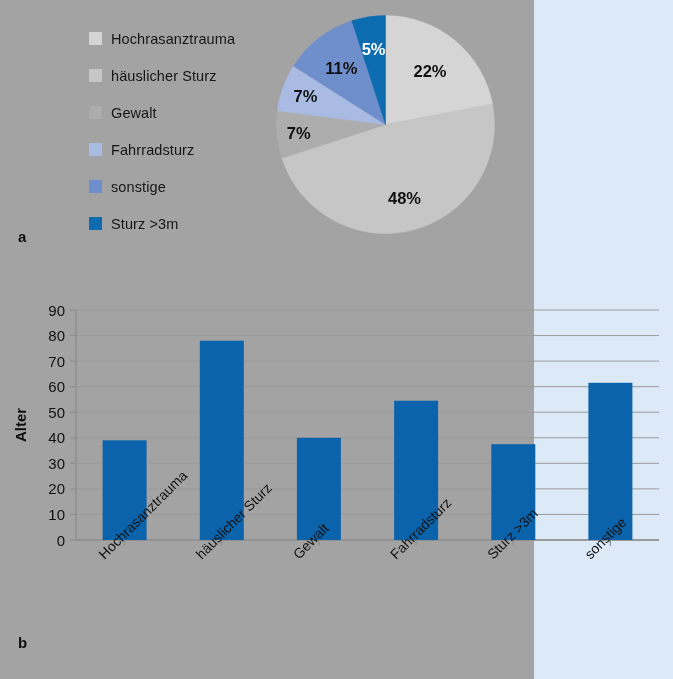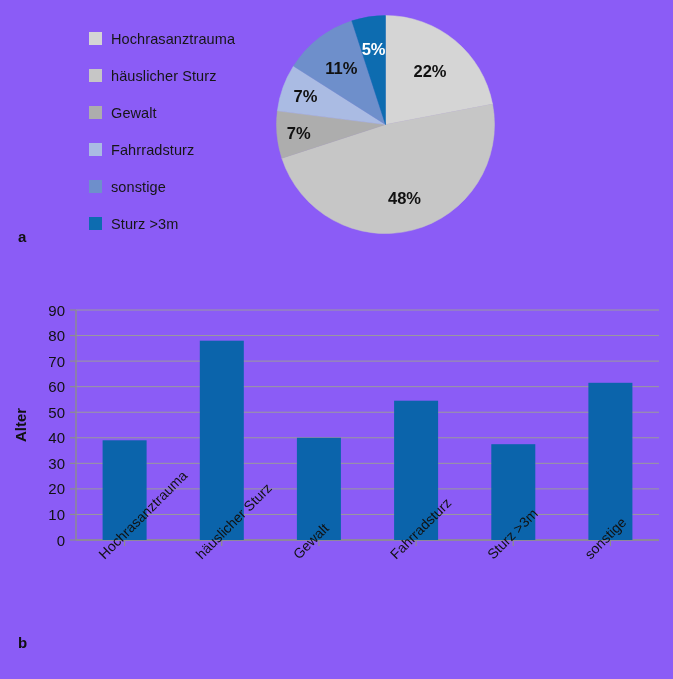--- a/index.html
+++ b/index.html
@@ -12,23 +12,23 @@
     background: #dce9f7;
     font-family: "Liberation Sans", sans-serif;
     color: #1a1a1a;
     overflow: hidden;
     position: relative;
   }
 
   #figure {
     position: absolute;
     left: 0; top: 0;
-    width: 673px;
+    width: 534px;
     height: 679px;
-    background: #8b5cf6;
+    background: #a3a3a3;
   }
 
   
   #panel-a {
     position: absolute;
     left: 0; top: 0;
     width: 673px;
     height: 262px;
   }
 

